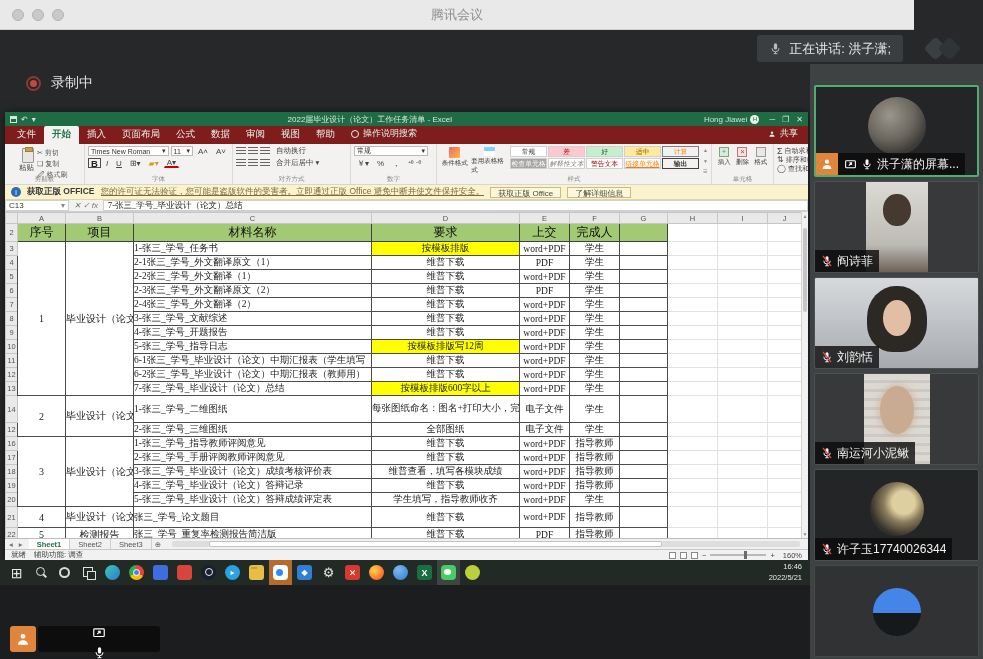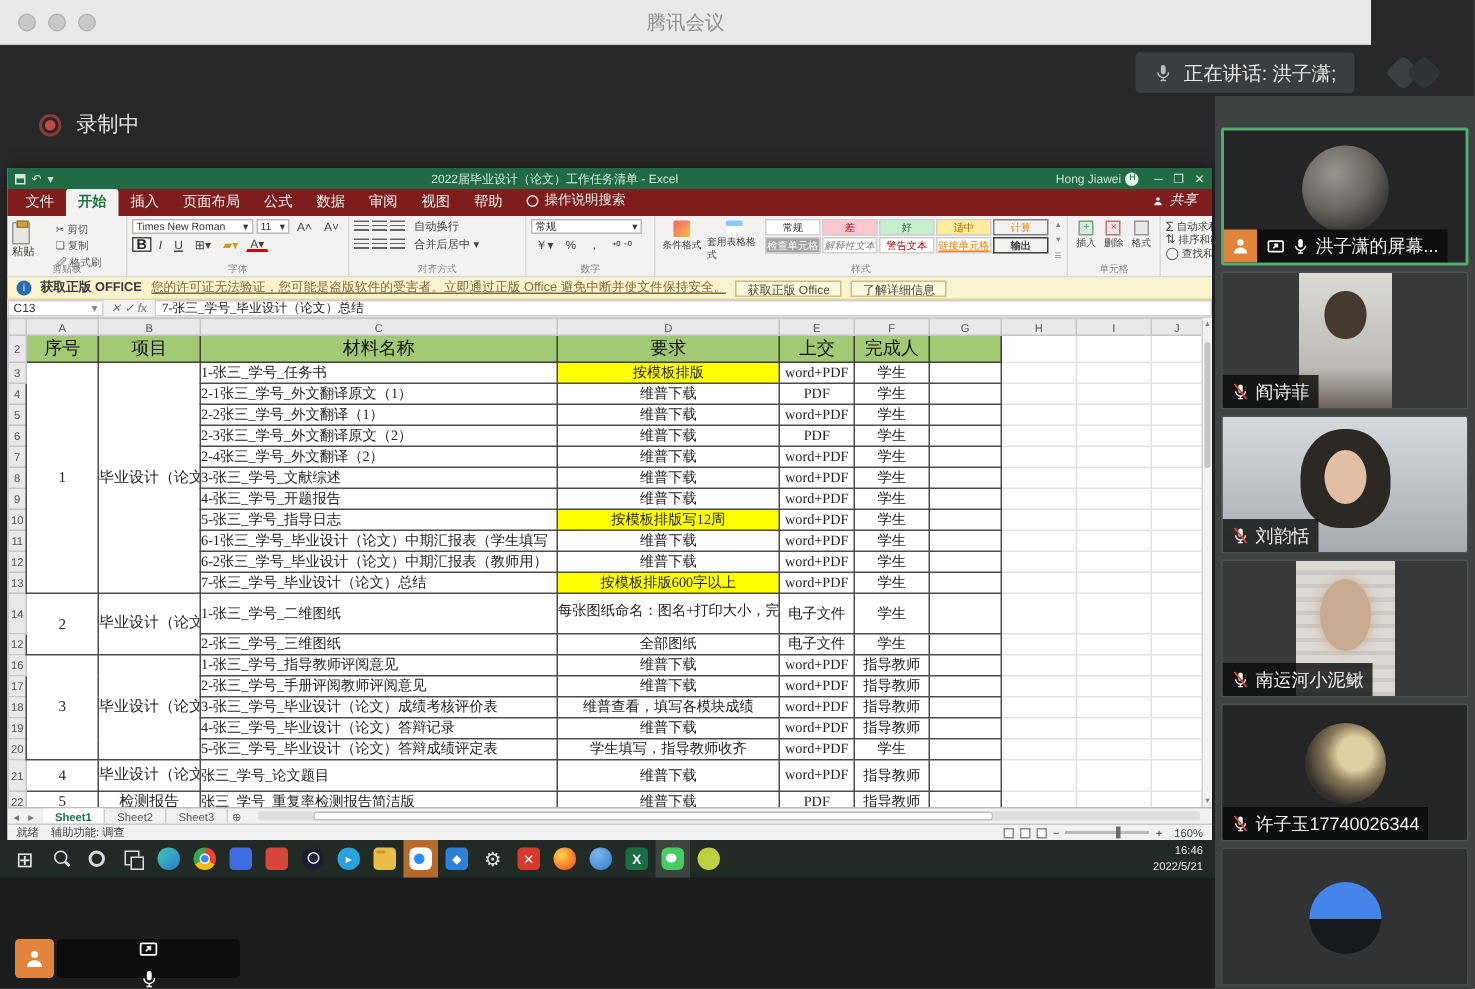--- a/index.html
+++ b/index.html
@@ -34,28 +34,28 @@
   .qa .savebox{width:7px;height:7px;border:1px solid #d5e6da;border-top:3px solid #d5e6da;}
   .xl-title{flex:1;text-align:center;color:#d9e9df;white-space:nowrap;overflow:hidden;}
   .xl-user{display:flex;align-items:center;gap:3px;}
   .avatar-dot{width:9px;height:9px;border-radius:50%;background:#e8efe9;color:#1f6b43;font-size:6px;display:flex;align-items:center;justify-content:center;}
   .winctl{display:flex;gap:7px;margin-left:6px;color:#d8e8dd;font-size:8px;}
   .xl-tabs{height:18px;background:#7f1d1d;display:flex;color:#eaf4ee;font-size:9.5px;padding-left:4px;flex:none;}
   .xl-tab{padding:2px 8px 3px;white-space:nowrap;}
   .xl-tab.active{background:#f3f2f1;color:#217346;border-radius:2px 2px 0 0;font-weight:bold;font-family:Liberation Mono, monospace;}
   .tellme{display:flex;align-items:center;gap:4px;margin-left:8px;padding-bottom:3px;font-size:9px;color:#dfeee6;white-space:nowrap;}
   .bulb{width:8px;height:8px;border-radius:50%;border:1px solid #dfeee6;position:relative;}
-  .xl-share{margin-left:auto;margin-right:10px;padding-bottom:3px;font-size:9px;display:flex;gap:4px;align-items:center;color:#eaf4ee;font-style:italic;}
+  .xl-share{margin-left:auto;margin-right:10px;padding-bottom:3px;font-size:9px;display:flex;gap:4px;align-items:center;color:#eaf4ee;}
 
   
   .xl-ribbon{height:41px;background:#f3f2f1;border-bottom:1px solid #d8d6d4;display:flex;font-size:7.5px;color:#444;flex:none;overflow:hidden;}
   .rb-group{position:relative;height:100%;border-right:1px solid #dcdad8;padding:2px 3px 9px;flex:none;}
   .rb-label{position:absolute;bottom:0;left:0;right:0;text-align:center;font-size:6.5px;color:#8a8a8a;}
   .rb-row{display:flex;align-items:center;gap:2px;margin-bottom:2px;}
-  .paste-wrap{display:flex;flex-direction:column;align-items:flex-start;width:26px;float:left;margin-right:3px;}
+  .paste-wrap{display:flex;flex-direction:column;align-items:flex-end;width:26px;float:left;margin-right:3px;}
   .paste-ic{width:12px;height:15px;background:#e8e6e3;border:1px solid #9a9893;border-radius:1px;position:relative;margin-top:2px;}
   .paste-ic::before{content:'';position:absolute;left:2px;top:-2px;width:6px;height:3px;background:#c9a34a;border:1px solid #9a8238;}
   .mini-col{display:flex;flex-direction:column;gap:1px;font-size:7px;color:#555;padding-top:2px;}
   .selbox{border:1px solid #bdbbb8;background:#fff;height:10px;display:flex;align-items:center;padding:0 2px;white-space:nowrap;font-size:7px;color:#333;}
   .fbtn{border:1px solid transparent;padding:0 2px;height:10px;display:flex;align-items:center;font-size:8px;color:#444;}
   .fbtn.b{font-weight:bold;}.fbtn.i{font-style:italic;}.fbtn.u{text-decoration:underline;}
   .aln{width:10px;height:8px;display:inline-block;background:linear-gradient(#666 1px,transparent 1px,transparent 3px,#666 3px,#666 4px,transparent 4px,transparent 6px,#666 6px,#666 7px,transparent 7px);}
   .chip{width:37px;height:11px;font-size:6.8px;display:flex;align-items:center;justify-content:center;border:1px solid #d0d0d0;background:#fff;color:#333;white-space:nowrap;overflow:hidden;}
   .c10{}.c11{background:#ffc7ce;color:#9c0006;}.c12{background:#c6efce;color:#276738;}.c13{background:#ffeb9c;color:#9c6500;}.c14{background:#f2f2f2;color:#fa7d00;border-color:#7f7f7f;}
   .c20{background:#a5a5a5;color:#fff;}.c21{color:#7f7f7f;font-style:italic;}.c22{color:#9c0006;}.c23{color:#fa7d00;text-decoration:underline;}.c24{background:#f2f2f2;color:#3f3f3f;font-weight:bold;border-color:#3f3f3f;}

